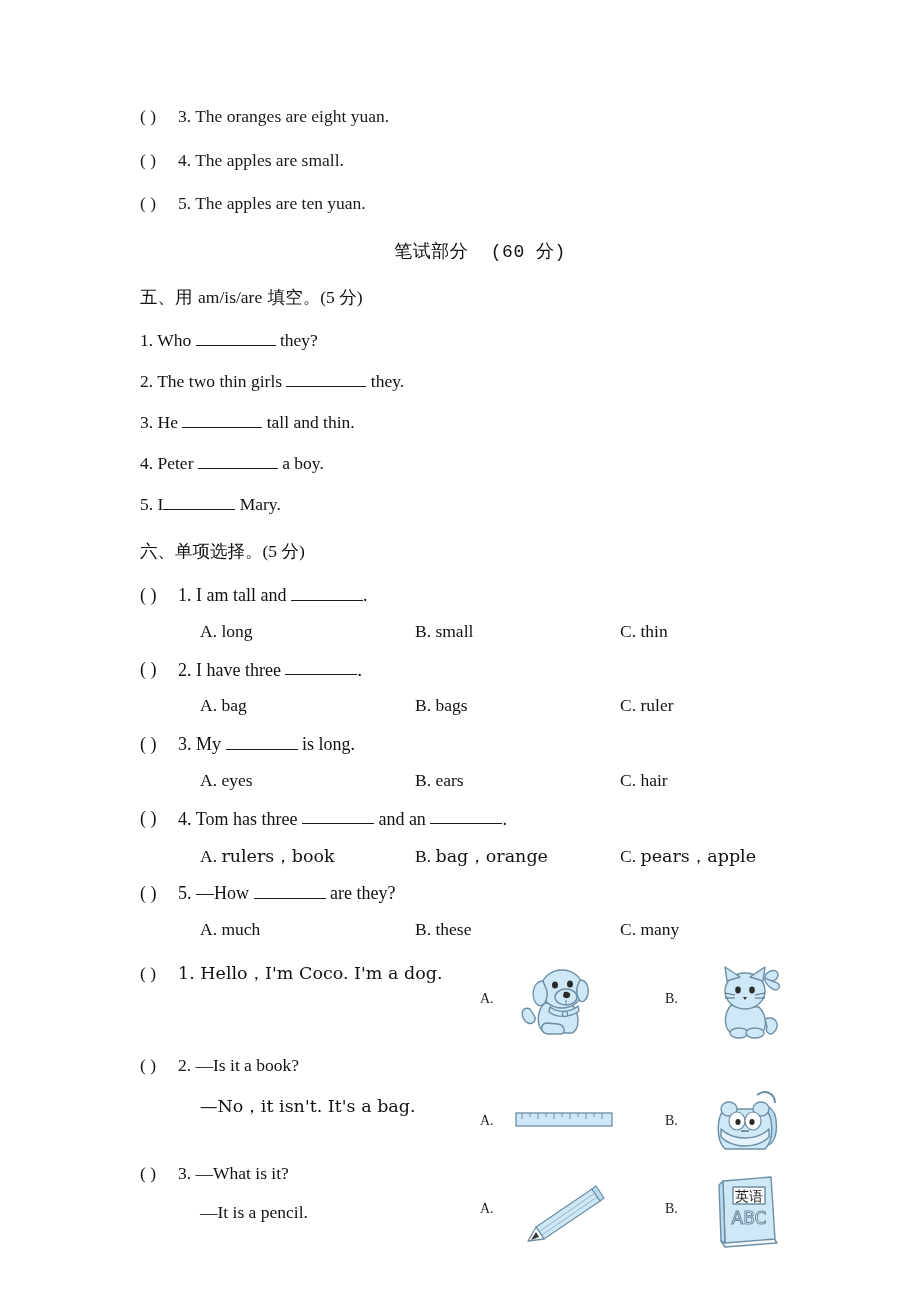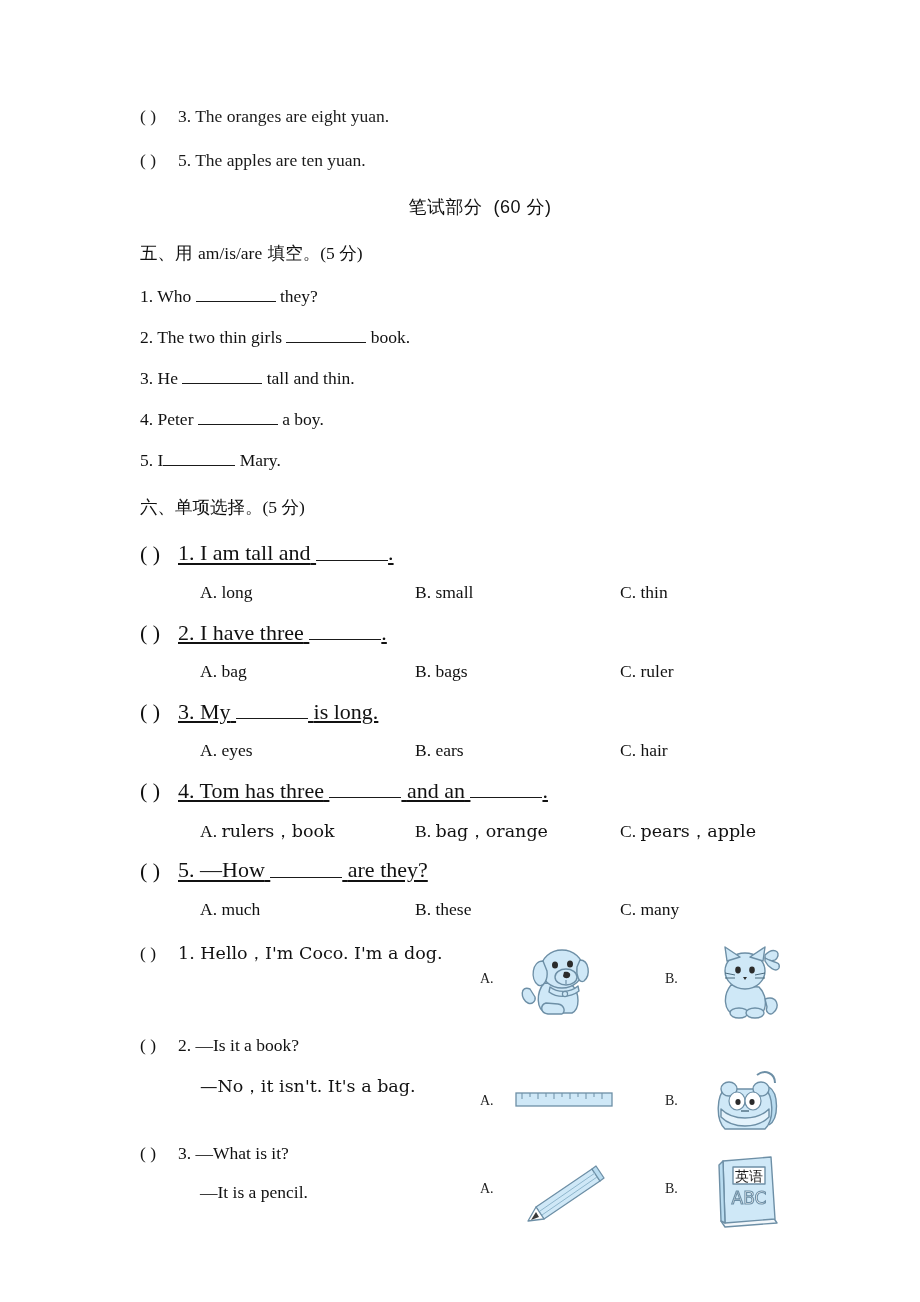--- a/index.html
+++ b/index.html
@@ -54,21 +54,21 @@
 
   
   .center-head {
     text-align: center;
     font-size: 18px;
     margin-top: 4px;
     margin-bottom: 22px;
     font-family: "DejaVu Serif", "Liberation Serif", serif;
     letter-spacing: 0.5px;
   }
-  .center-head .score { font-family: Liberation Sans, sans-serif; }
+  .center-head .score { font-family: Liberation Mono, monospace; }
 
   
   .sec-title {
     font-size: 17.5px;
     margin-bottom: 20px;
     white-space: nowrap;
     font-family: "DejaVu Serif", "Liberation Serif", serif;
   }
   .sec-title .en {
     font-family: "Liberation Serif", serif;
@@ -77,24 +77,23 @@
 
   
   .fill-item {
     font-size: 17.5px;
     margin-bottom: 19px;
     white-space: nowrap;
   }
 
   
   .mc-q {
-    font-size: 22px;
+    font-size: 18px;
     margin-bottom: 15px;
     white-space: nowrap;
-    text-decoration: underline;
   }
   .mc-sub {
     font-size: 17.5px;
     margin-bottom: 15px;
     margin-left: 60px;
     white-space: nowrap;
   }
   .opts {
     margin-left: 60px;
     margin-bottom: 17px;
@@ -163,37 +162,40 @@
 <body>
 
 <div class="page">
   <div class="content">
 
     <div>
       <div class="line tf-item">
         <span class="paren">(        )</span><span>3. The oranges are eight yuan.</span>
       </div>
       <div class="line tf-item">
+        <span class="paren">(        )</span><span>4. The apples are small.</span>
+      </div>
+      <div class="line tf-item">
         <span class="paren">(        )</span><span>5. The apples are ten yuan.</span>
       </div>
     </div>
 
     <div class="center-head">
       <span class="cn">笔试部分</span><span class="score">&nbsp;&nbsp;</span><span class="score">(60 分)</span>
     </div>
 
     <div class="sec-title">
       <span class="cn">五、</span><span class="cn">用 </span><span class="en">am/is/are</span><span class="cn"> 填空。</span><span class="en">(5 分)</span>
     </div>
 
     <div class="fill-item">
       <span>1. Who</span>&nbsp;<span class="blank-ul bl-80"></span>&nbsp;<span>they?</span>
     </div>
     <div class="fill-item">
-      <span>2. The two thin girls</span>&nbsp;<span class="blank-ul bl-80"></span>&nbsp;<span>book.</span>
+      <span>2. The two thin girls</span>&nbsp;<span class="blank-ul bl-80"></span>&nbsp;<span>they.</span>
     </div>
     <div class="fill-item">
       <span>3. He</span>&nbsp;<span class="blank-ul bl-80"></span>&nbsp;<span>tall and thin.</span>
     </div>
     <div class="fill-item">
       <span>4. Peter</span>&nbsp;<span class="blank-ul bl-80"></span>&nbsp;<span>a boy.</span>
     </div>
     <div class="fill-item" style="margin-bottom:24px;">
       <span>5. I</span><span class="blank-ul bl-72"></span>&nbsp;<span>Mary.</span>
     </div>

